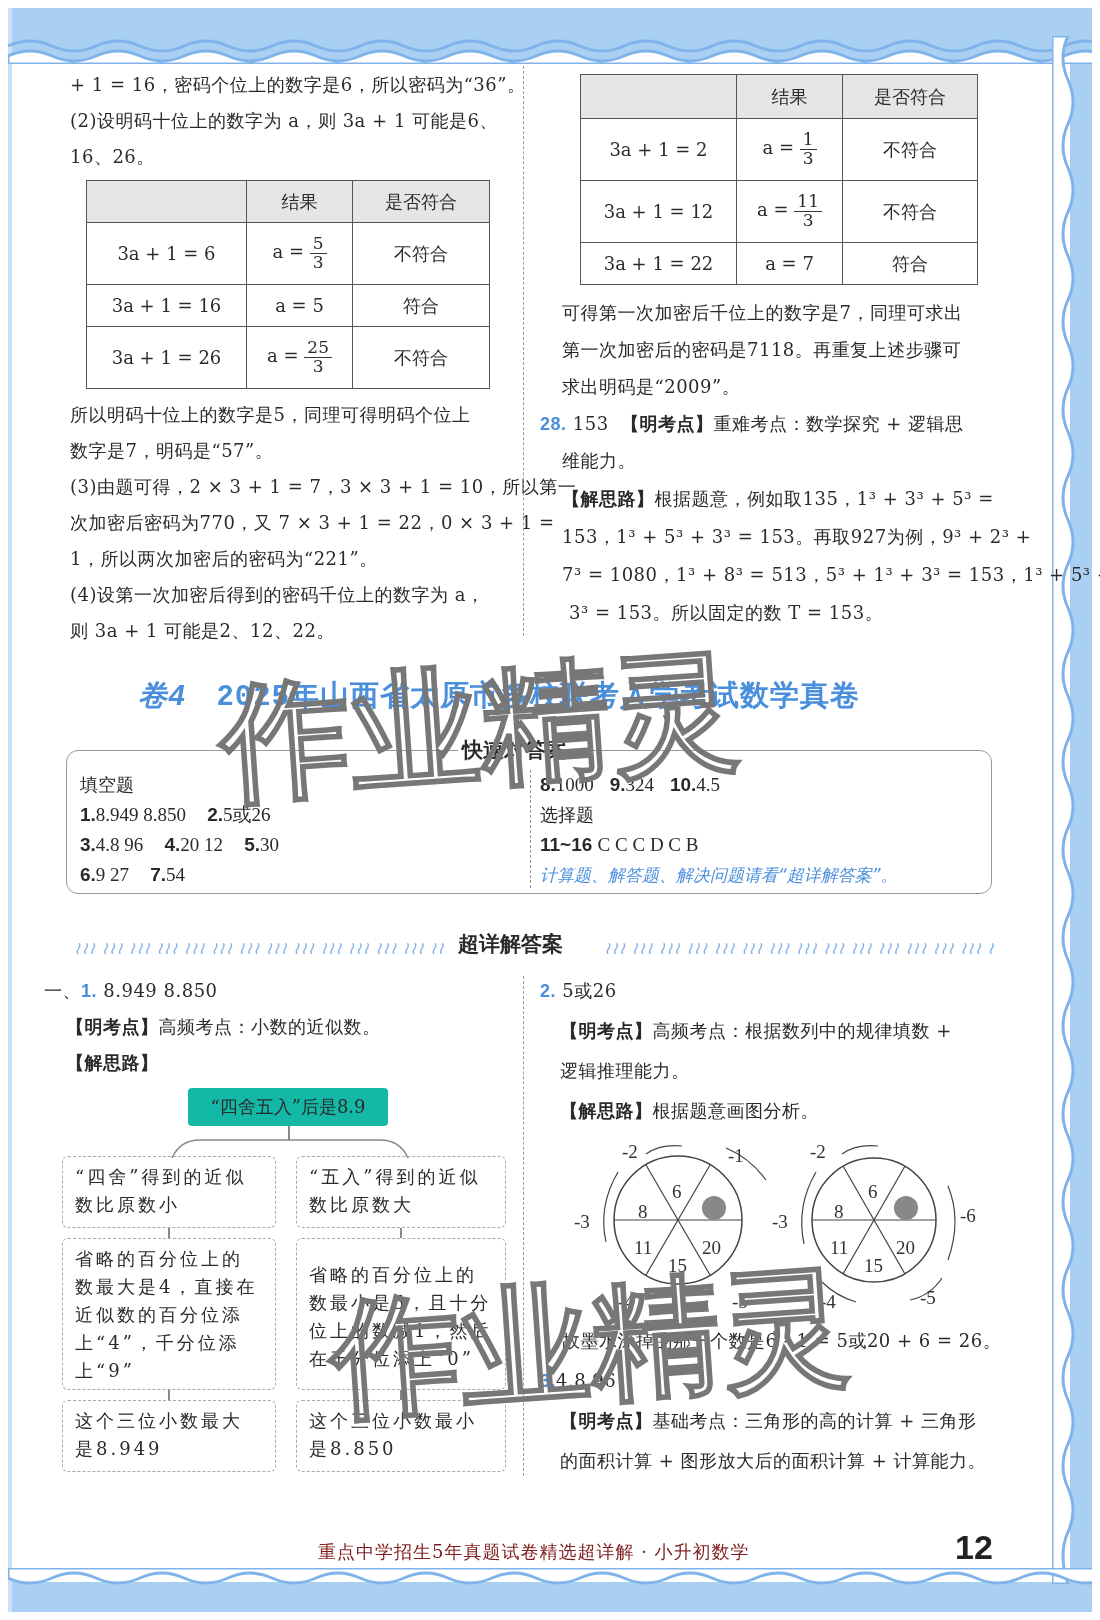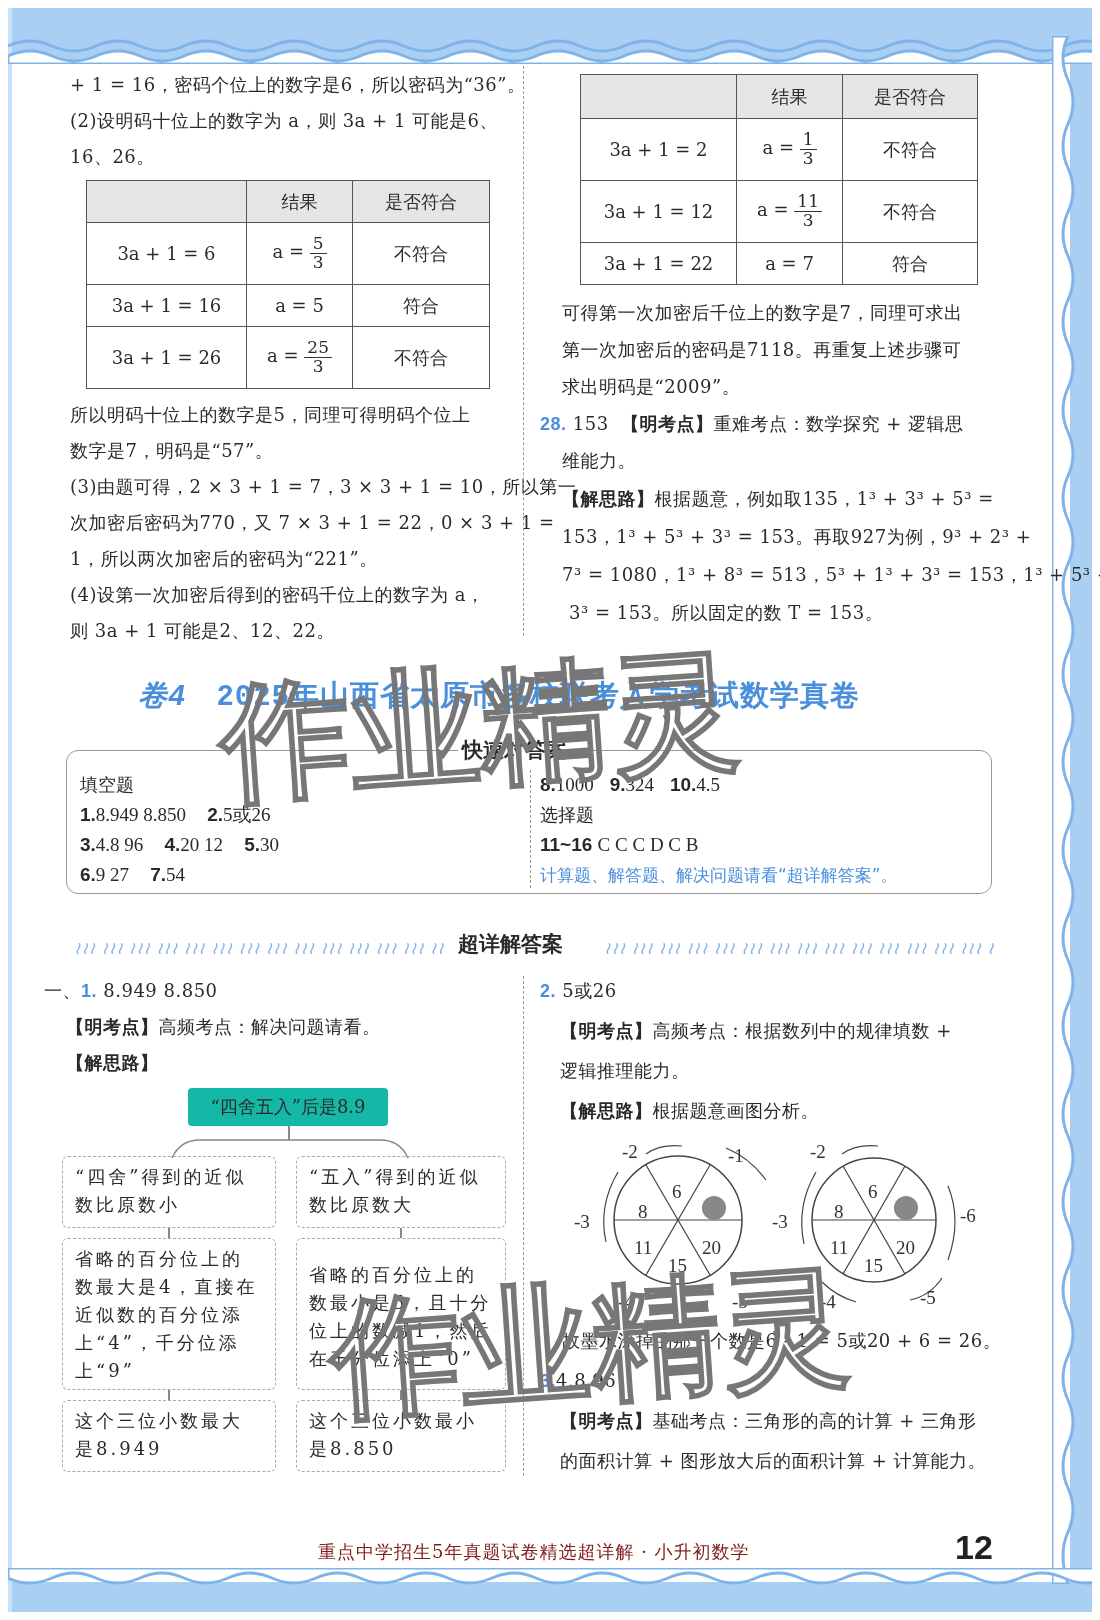--- a/index.html
+++ b/index.html
@@ -177,34 +177,34 @@
 
 <div class="quick-text" style="left:540px; top:770px;">
   <b>8.</b><span class="n">1000</span>&nbsp;&nbsp;
   <b>9.</b><span class="n">324</span>&nbsp;&nbsp;
   <b>10.</b><span class="n">4.5</span>
 </div>
 <div class="quick-text" style="left:540px; top:800px; font-family:'DejaVu Sans',sans-serif; font-size:18px;">选择题</div>
 <div class="quick-text" style="left:540px; top:830px;">
   <b>11~16</b> <span class="n">C C C D C B</span>
 </div>
-<div class="quick-text" style="left:540px; top:860px; color:#4a8fdc; font-family:'DejaVu Sans',sans-serif; font-size:17px;">计算题、解答题、解决问题请看“超详解答案”。</div>
+<div class="quick-text" style="left:540px; top:860px; color:#4a8fdc; font-family:'DejaVu Sans',sans-serif; font-size:17px;font-style:italic;">计算题、解答题、解决问题请看“超详解答案”。</div>
 
 <div class="sec-header">
   <div class="sec-wave" style="left:0; width:372px;">≀≀≀ ≀≀≀ ≀≀≀ ≀≀≀ ≀≀≀ ≀≀≀ ≀≀≀ ≀≀≀ ≀≀≀ ≀≀≀ ≀≀≀ ≀≀≀ ≀≀≀ ≀≀≀ ≀≀≀ ≀≀≀ ≀≀≀</div>
   <div class="sec-title">超详解答案</div>
   <div class="sec-wave" style="left:530px; width:390px;">≀≀≀ ≀≀≀ ≀≀≀ ≀≀≀ ≀≀≀ ≀≀≀ ≀≀≀ ≀≀≀ ≀≀≀ ≀≀≀ ≀≀≀ ≀≀≀ ≀≀≀ ≀≀≀ ≀≀≀ ≀≀≀ ≀≀≀</div>
 </div>
 
 <div class="txt" style="left:44px; top:972px;">
   <span>一、</span><span class="blue">1.</span>
   <span>8.949   8.850</span>
 </div>
 <div class="txt" style="left:66px; top:1008px;">
-  <span class="bold">【明考点】</span><span>高频考点：解决问题请看。</span>
+  <span class="bold">【明考点】</span><span>高频考点：小数的近似数。</span>
 </div>
 <div class="txt bold" style="left:66px; top:1044px;">【解思路】</div>
 
 <div class="flow-top">“四舍五入”后是8.9</div>
 <div class="fline" style="left:288px; top:1126px; width:1.5px; height:14px;"></div>
 <svg style="position:absolute; left:160px; top:1136px; width:260px; height:22px;">
   <path d="M12,22 Q20,4 40,4 L220,4 Q240,4 248,22" fill="none" stroke="#888" stroke-width="1.5"></path>
 </svg>
 
 <div class="fbox" style="left:62px; top:1156px; width:214px; height:72px;">“四舍”得到的近似数比原数小</div>

